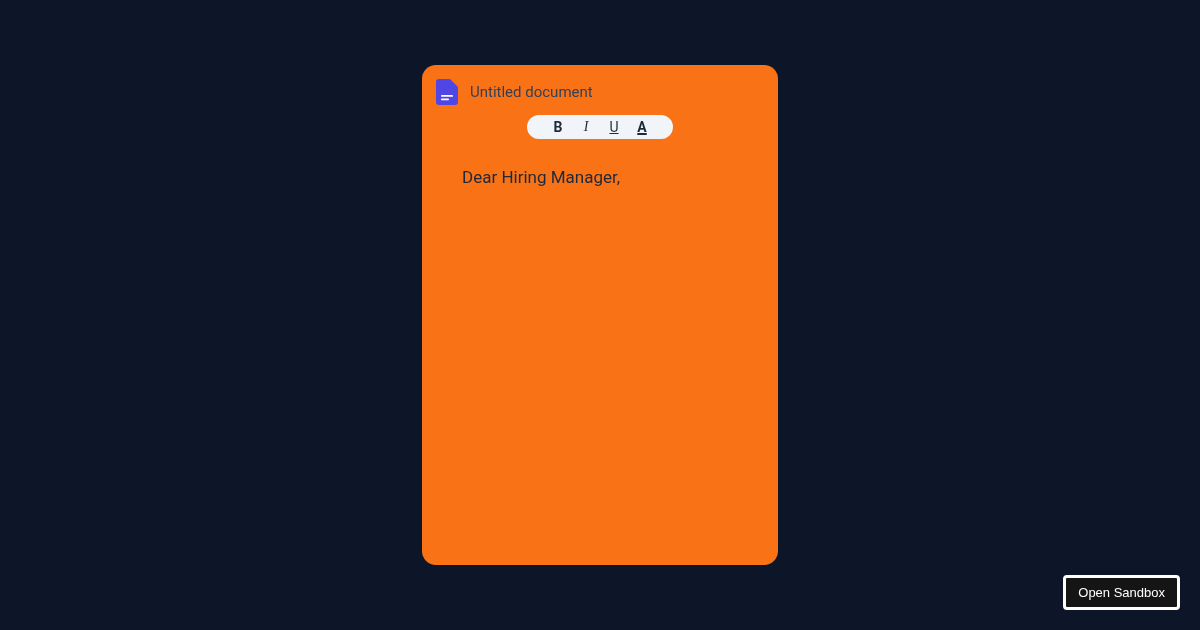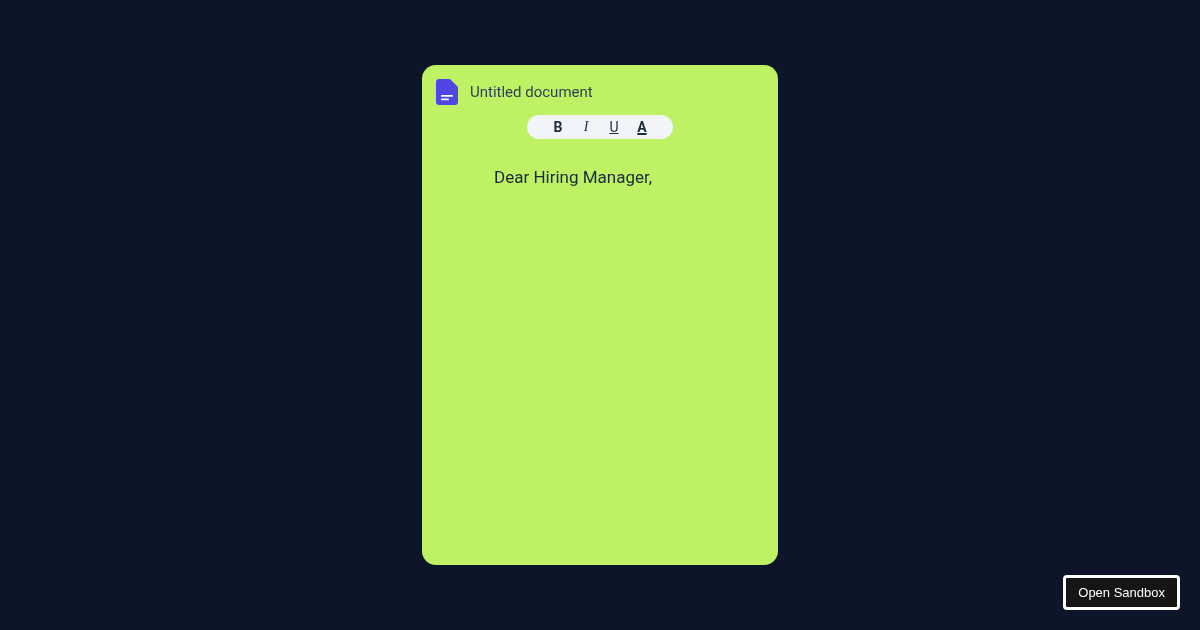--- a/index.html
+++ b/index.html
@@ -14,21 +14,21 @@
       font-family: -apple-system, BlinkMacSystemFont, "Segoe UI", Roboto, Helvetica, Arial, sans-serif;
       position: relative;
       display: flex;
       align-items: center;
       justify-content: center;
       overflow: hidden;
     }
     .document-card {
       width: 356px;
       height: 500px;
-      background-color: #bef264;
+      background-color: #f97316;
       border-radius: 14px;
       padding: 14px 0 0 0;
       display: flex;
       flex-direction: column;
     }
     .doc-header {
       display: flex;
       align-items: center;
       gap: 12px;
       padding: 0 14px 10px 14px;
@@ -75,21 +75,20 @@
       text-decoration: underline;
     }
     .text-color-btn {
       font-weight: 700;
       text-decoration: underline;
       text-decoration-thickness: 2px;
     }
     .doc-content {
       padding: 8px 40px;
       flex: 1;
-      margin-left: 32px;
     }
     .doc-text {
       font-size: 17px;
       color: #1e293b;
       line-height: 1.5;
     }
     .sandbox-btn {
       position: absolute;
       bottom: 20px;
       right: 20px;

